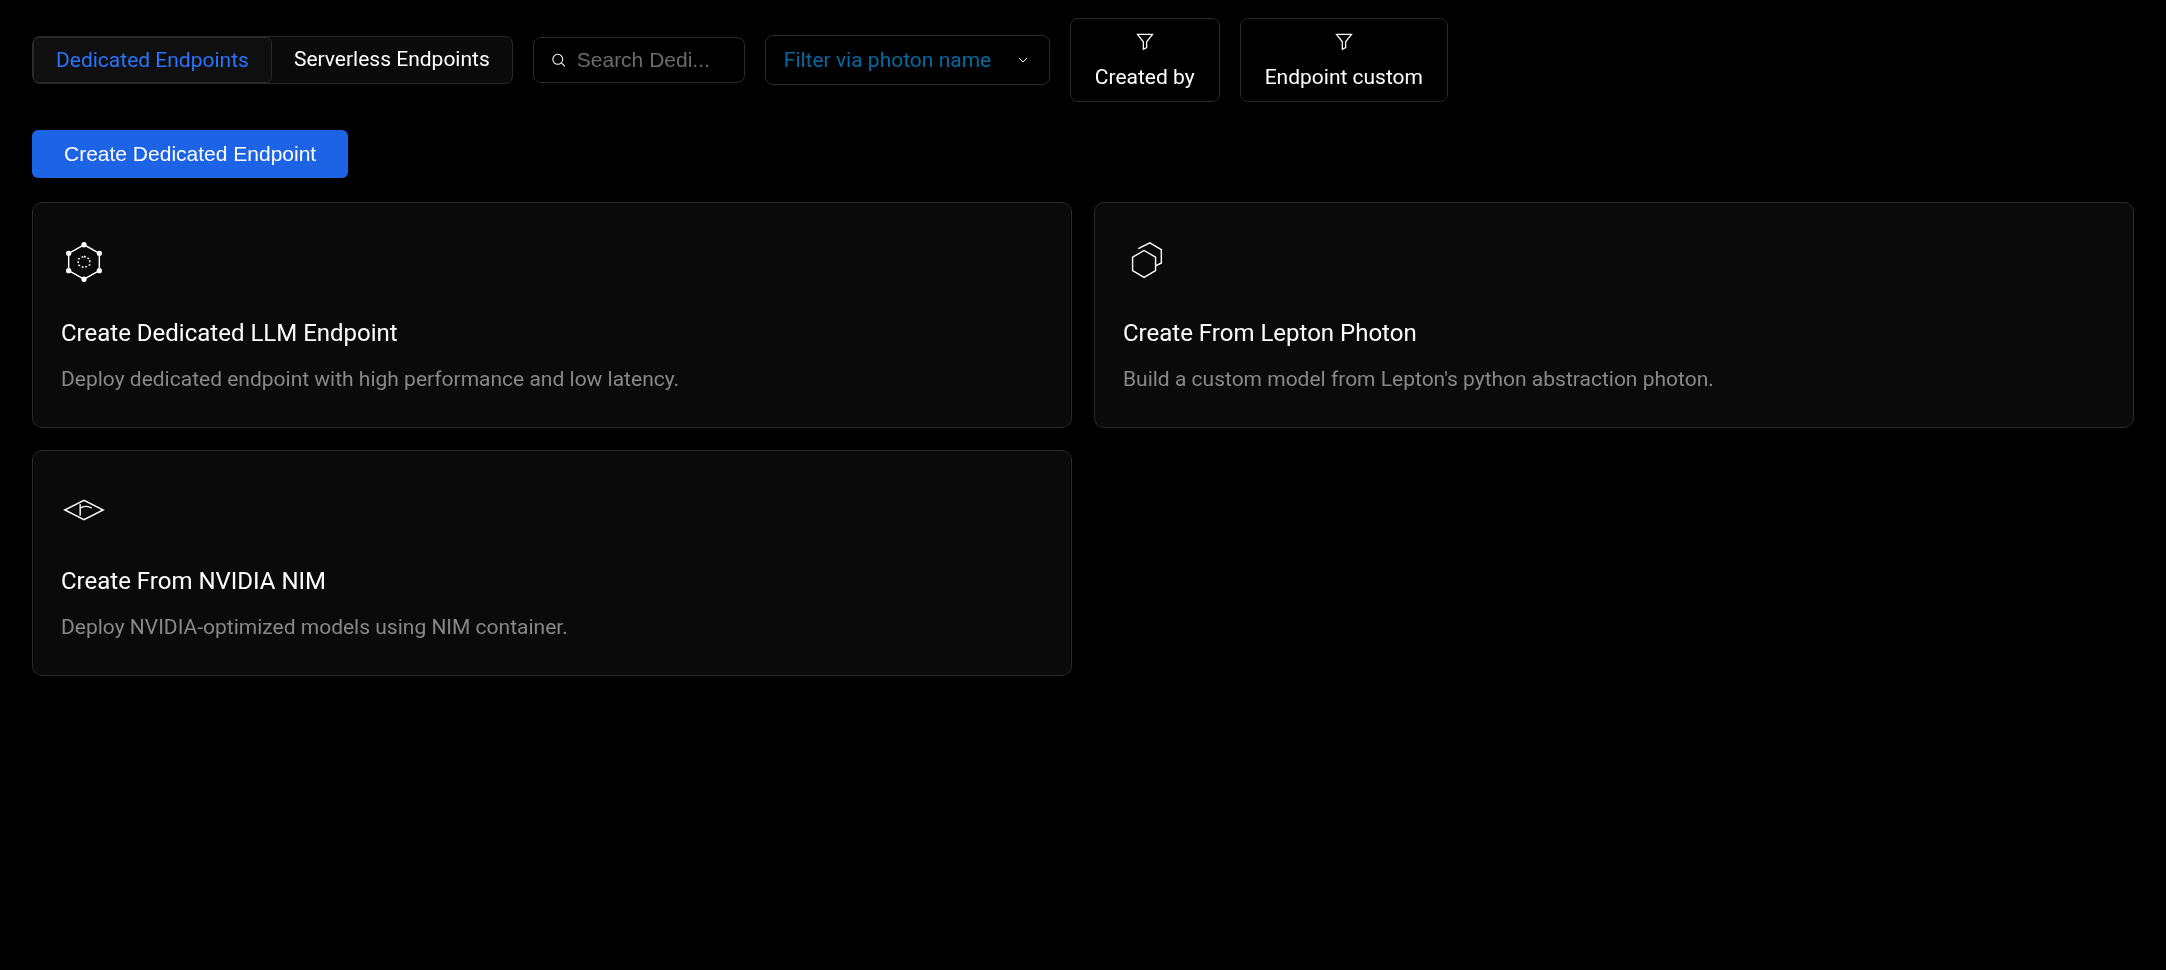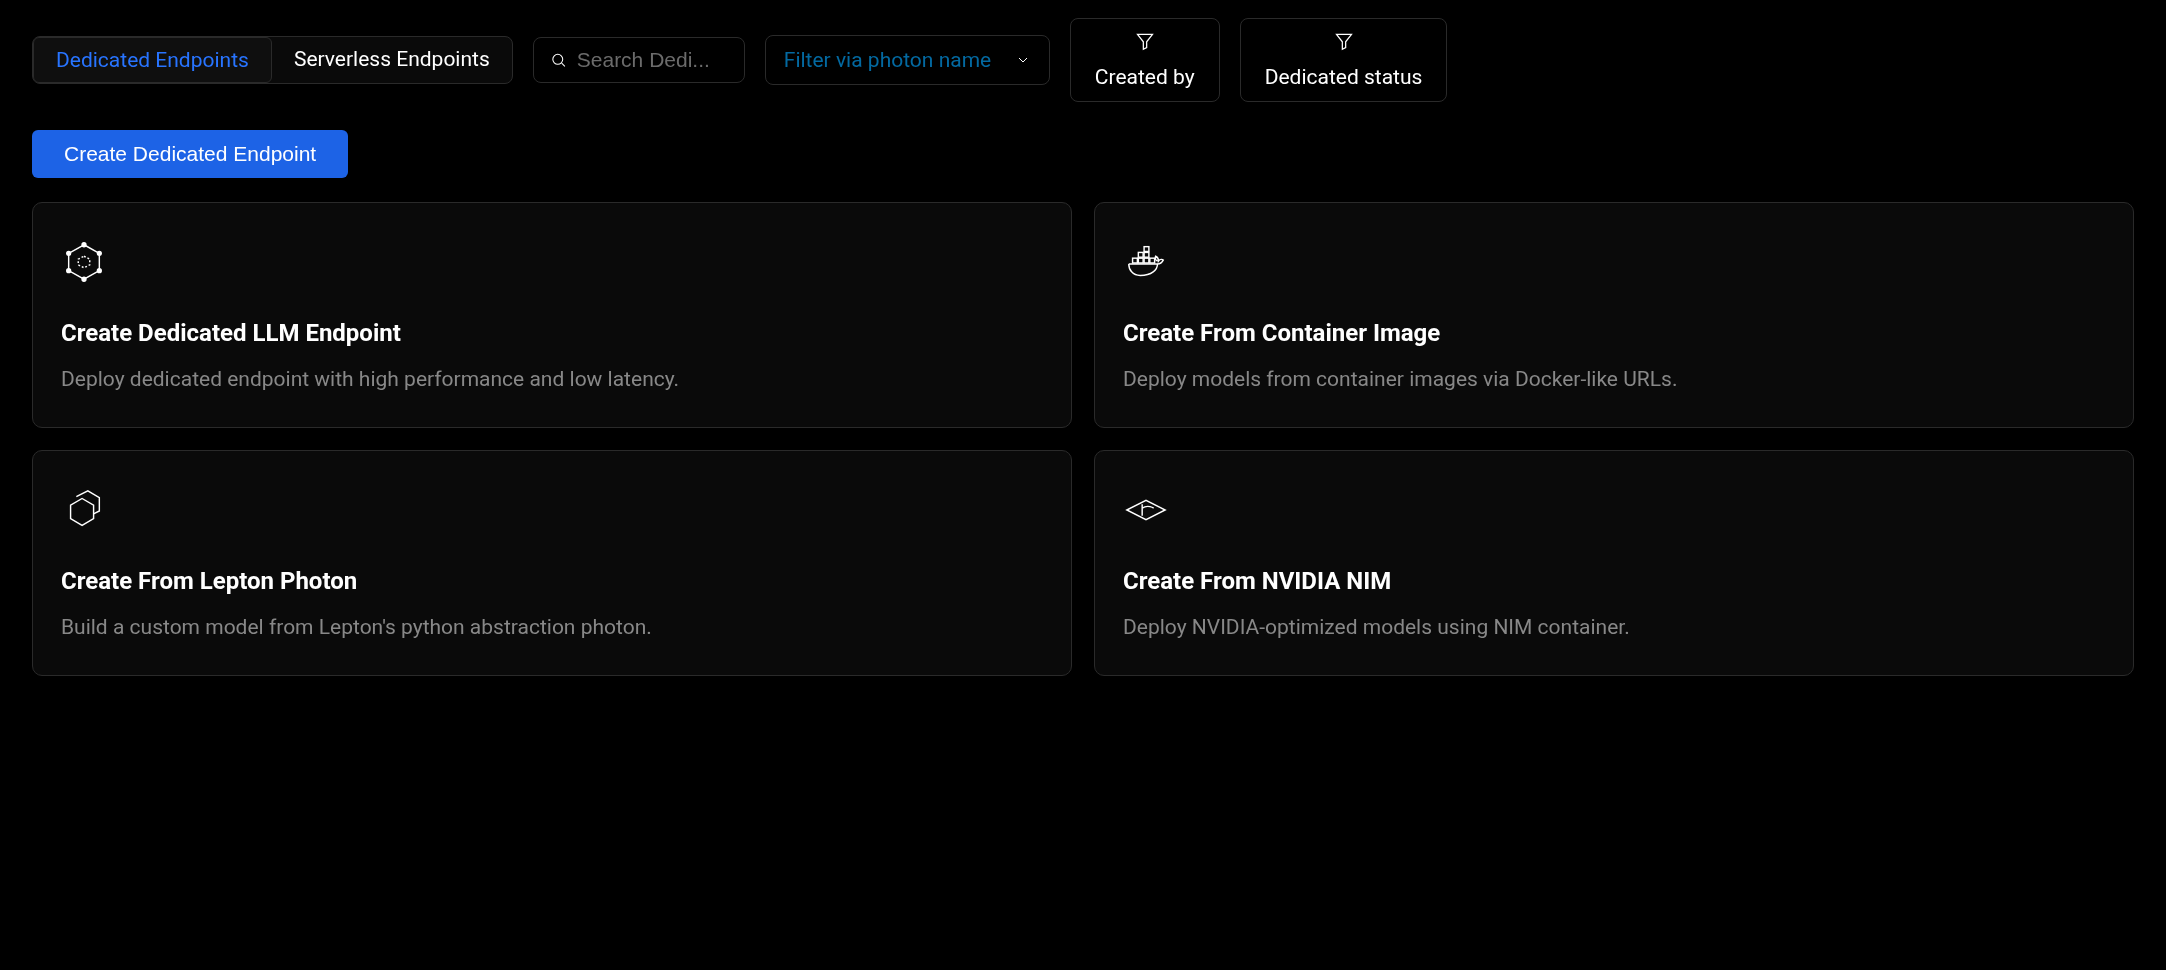--- a/index.html
+++ b/index.html
@@ -113,21 +113,21 @@
       cursor: pointer;
     }
     .card-icon {
       width: 46px;
       height: 46px;
       margin-bottom: 34px;
       color: #fff;
     }
     .card-title {
       font-size: 24px;
-      font-weight: 700;
+      font-weight: 400;
       margin-bottom: 20px;
       color: #fff;
     }
     .card-desc {
       font-size: 21px;
       color: #888;
     }
     .svg-icon {
       stroke: currentColor;
       fill: none;
@@ -168,21 +168,21 @@
     <svg class="svg-icon" width="20" height="20" viewBox="0 0 24 24">
       <polygon points="3 4 21 4 14 13 14 20 10 22 10 13 3 4"></polygon>
     </svg>
     <span>Created by</span>
   </div>
 
   <div class="filter-btn">
     <svg class="svg-icon" width="20" height="20" viewBox="0 0 24 24">
       <polygon points="3 4 21 4 14 13 14 20 10 22 10 13 3 4"></polygon>
     </svg>
-    <span>Dedicated status</span>
+    <span>Endpoint custom</span>
   </div>
 </div>
 
 <button class="create-btn">
   <span>Create Dedicated Endpoint</span>
 </button>
 
 <div class="card-grid">
 
   <div class="card">
@@ -195,36 +195,20 @@
         <circle cx="24" cy="42" r="2" fill="#fff"></circle>
         <circle cx="8" cy="33" r="2" fill="#fff"></circle>
         <circle cx="8" cy="15" r="2" fill="#fff"></circle>
         <polygon points="24,18 30,21 30,27 24,30 18,27 18,21" stroke-dasharray="2,2"></polygon>
       </svg>
     </div>
     <div class="card-title">Create Dedicated LLM Endpoint</div>
     <div class="card-desc">Deploy dedicated endpoint with high performance and low latency.</div>
   </div>
 
-  <div class="card">
-    <div class="card-icon">
-      <svg class="svg-icon" width="46" height="46" viewBox="0 0 48 48">
-        <rect x="10" y="20" width="5" height="5"></rect>
-        <rect x="16" y="20" width="5" height="5"></rect>
-        <rect x="22" y="20" width="5" height="5"></rect>
-        <rect x="28" y="20" width="5" height="5"></rect>
-        <rect x="16" y="14" width="5" height="5"></rect>
-        <rect x="22" y="14" width="5" height="5"></rect>
-        <rect x="22" y="8" width="5" height="5"></rect>
-        <path d="M6 26 h30 c4 0 6 -4 6 -4 s-3 -2 -5 1 c0 -4 -3 -5 -3 -5 s-1 4 2 5 M36 26 c0 6 -6 12 -18 12 c-8 0 -12 -6 -12 -12"></path>
-      </svg>
-    </div>
-    <div class="card-title">Create From Container Image</div>
-    <div class="card-desc">Deploy models from container images via Docker-like URLs.</div>
-  </div>
 
   <div class="card">
     <div class="card-icon">
       <svg class="svg-icon" width="46" height="46" viewBox="0 0 48 48">
         <polygon points="22,12 34,19 34,33 22,40 10,33 10,19"></polygon>
         <polyline points="16,10 28,4 40,11 40,25 34,28"></polyline>
       </svg>
     </div>
     <div class="card-title">Create From Lepton Photon</div>
     <div class="card-desc">Build a custom model from Lepton's python abstraction photon.</div>

